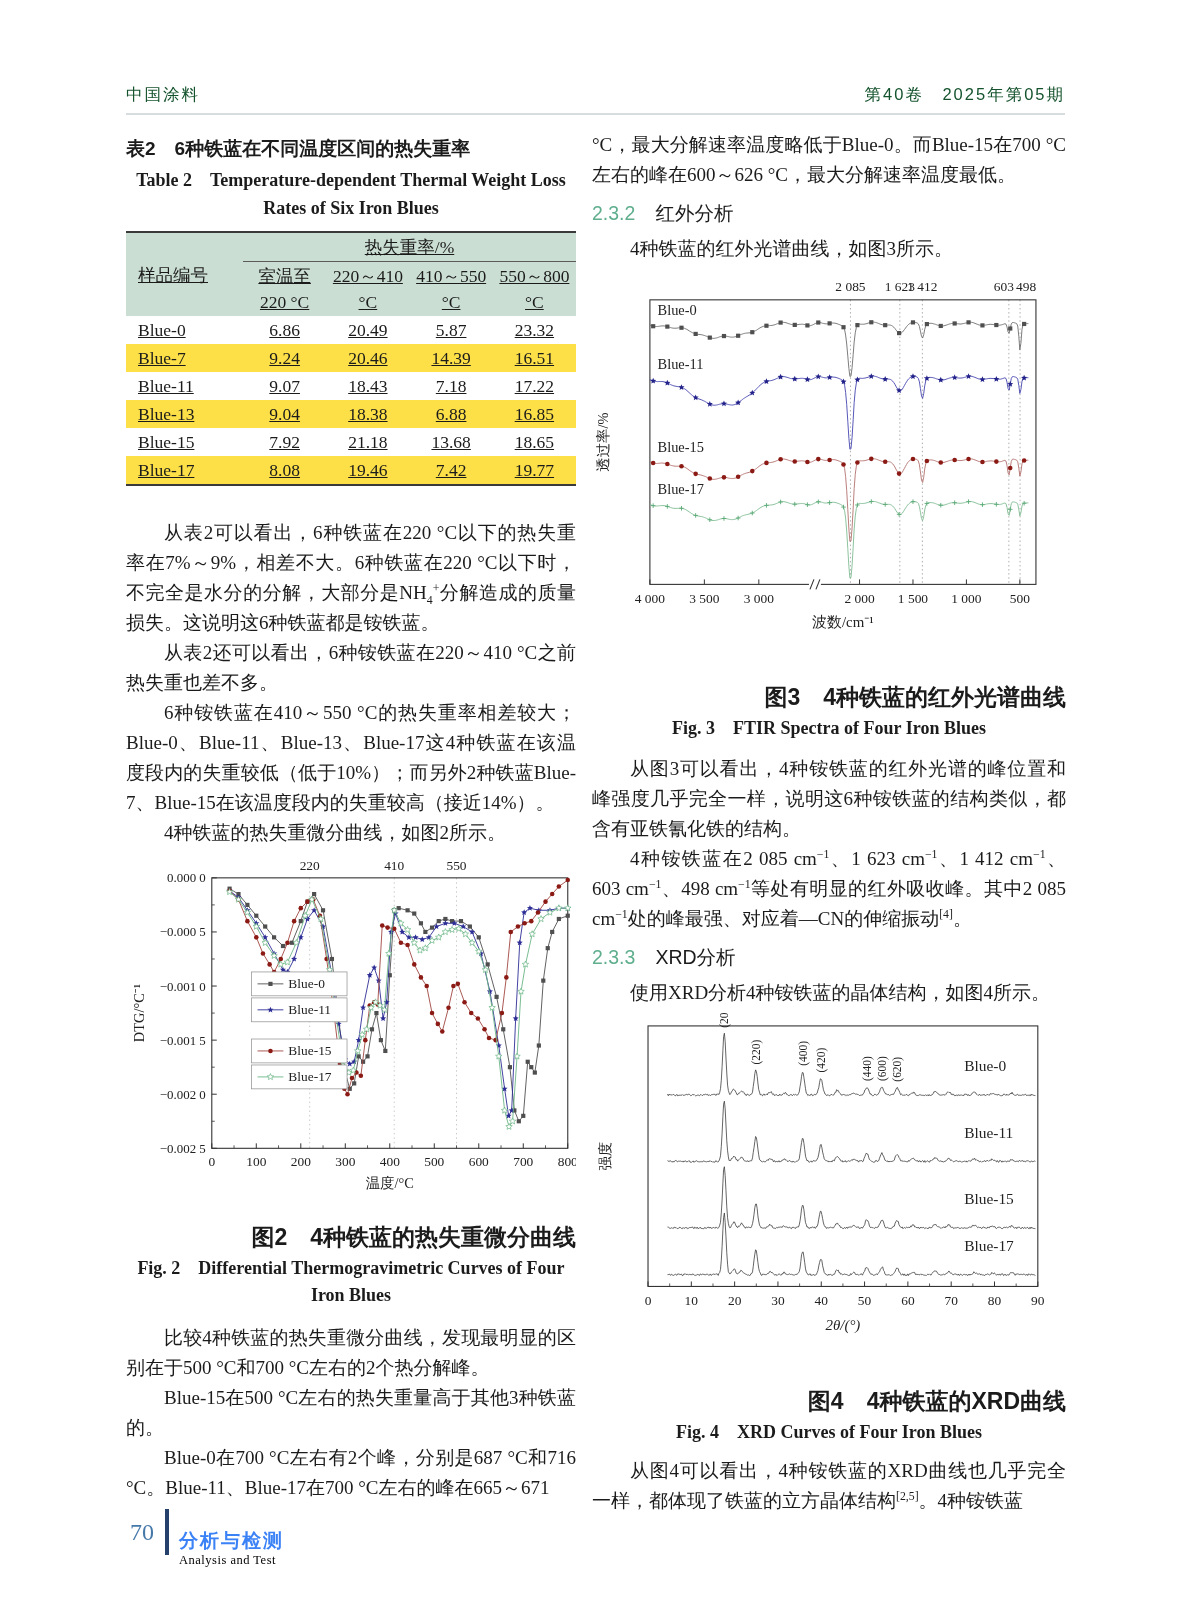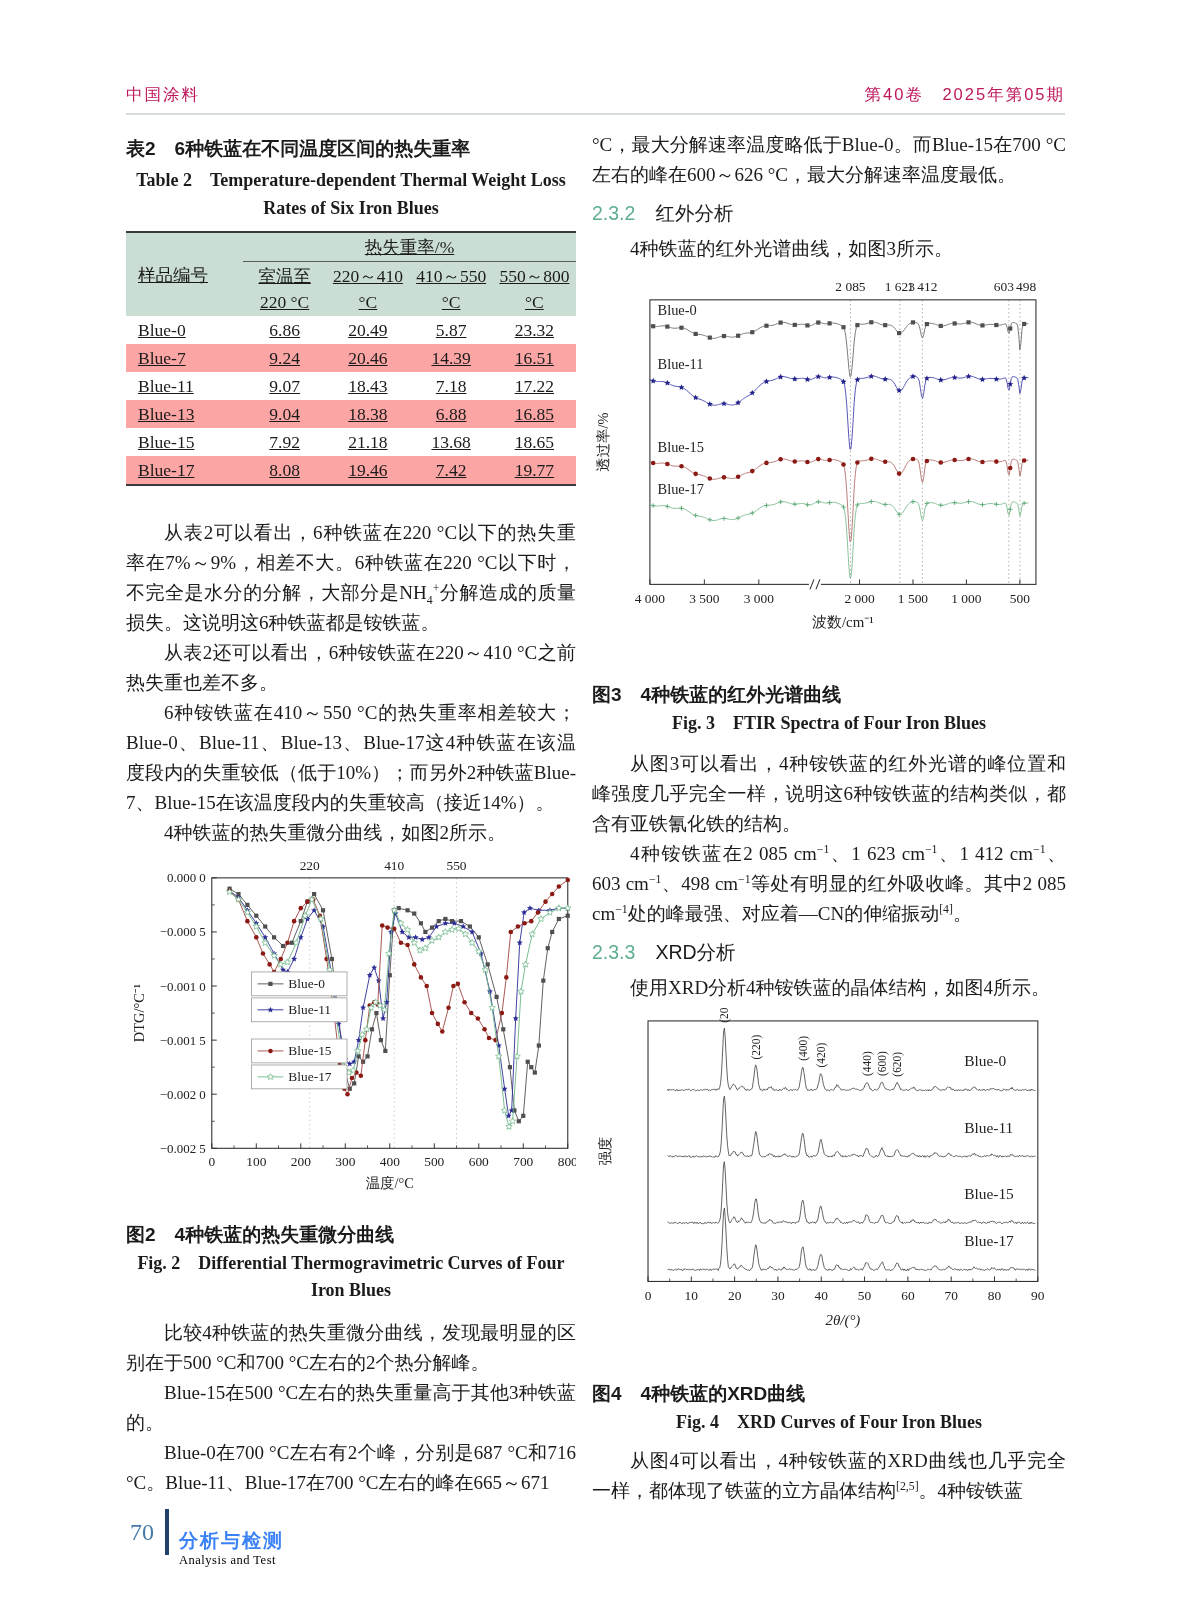--- a/index.html
+++ b/index.html
@@ -1,44 +1,44 @@
 <!DOCTYPE html>
 <html><head>
 <meta charset="utf-8">
 <style>
   html,body{margin:0;padding:0;background:#e8e8e8;}
   .page{position:relative;width:1187px;height:1600px;background:#ffffff;margin:0 auto;
         font-family:"Liberation Serif",serif;color:#1b1b1b;overflow:hidden;}
   
   .hdr{position:absolute;top:84px;left:126px;right:122px;display:flex;justify-content:space-between;
-       font-family:"Liberation Sans",sans-serif;font-size:16.5px;color:#be185d;letter-spacing:2px;text-align:center;}
+       font-family:"Liberation Sans",sans-serif;font-size:16.5px;color:#14532d;letter-spacing:2px;text-align:center;}
   .hdr-rule{position:absolute;top:113px;left:126px;right:122px;border-top:2px solid #d7dcde;}
   
   .col-l{position:absolute;left:126px;top:130px;width:450px;}
   .col-r{position:absolute;left:592px;top:130px;width:474px;}
   p.body{font-size:19px;line-height:30px;text-align:justify;margin:0;text-indent:2em;}
   p.body.noindent{text-indent:0;}
   sup{font-size:0.62em;line-height:0;}
   sub{font-size:0.62em;line-height:0;}
   
   .t2-title-zh{font-family:"Liberation Sans",sans-serif;font-weight:bold;font-size:19px;margin:6px 0 4px;}
   .t2-title-en{font-weight:bold;font-size:18px;text-align:center;line-height:28px;margin:0;}
   table.t2{border-collapse:collapse;width:100%;margin-top:9px;border-top:2px solid #3a3a3a;border-bottom:2px solid #3a3a3a;
            font-size:17.5px;}
   table.t2 th{font-weight:normal;}
   table.t2 th,table.t2 td{text-align:center;padding:1px 0;line-height:26px;text-decoration:underline;}
   table.t2 thead tr{background:#cbded3;}
   table.t2 td:first-child,table.t2 th.sample{text-align:left;padding-left:12px;}
   table.t2 th.grp{border-bottom:1px solid #5a5a5a;}
-  table.t2 tbody tr.stripe{background:#fca5a5;}
+  table.t2 tbody tr.stripe{background:#fde047;}
   
   .sec{font-family:"Liberation Sans",sans-serif;font-size:19.5px;margin:8px 0 6px;line-height:30px;}
   .sec .num{color:#5fae8e;margin-right:20px;}
   
-  .cap-zh{font-family:"Liberation Sans",sans-serif;font-weight:bold;font-size:19px;text-align:left;margin:16px 0 2px;}
+  .cap-zh{font-family:"Liberation Sans",sans-serif;font-weight:bold;font-size:23px;text-align:right;margin:16px 0 2px;}
   .cap-en{font-weight:bold;font-size:18px;text-align:center;line-height:27px;margin:0 0 6px;}
   .fig{margin:4px 0 2px;}
   svg text{font-family:"Liberation Serif",serif;fill:#222;}
   
   .footer{position:absolute;left:130px;top:1497px;display:flex;align-items:center;}
   .pg{font-size:24px;color:#4579a9;margin-right:11px;}
   .fbar{width:4px;height:46px;background:#24406b;margin-right:10px;}
   .fzh{font-family:"Liberation Sans",sans-serif;font-size:19px;font-weight:bold;color:#3b82f6;letter-spacing:2px;line-height:1.25;margin-top:32px;}
   .fen{font-size:12.5px;color:#000000;letter-spacing:0.5px;}
 </style>

